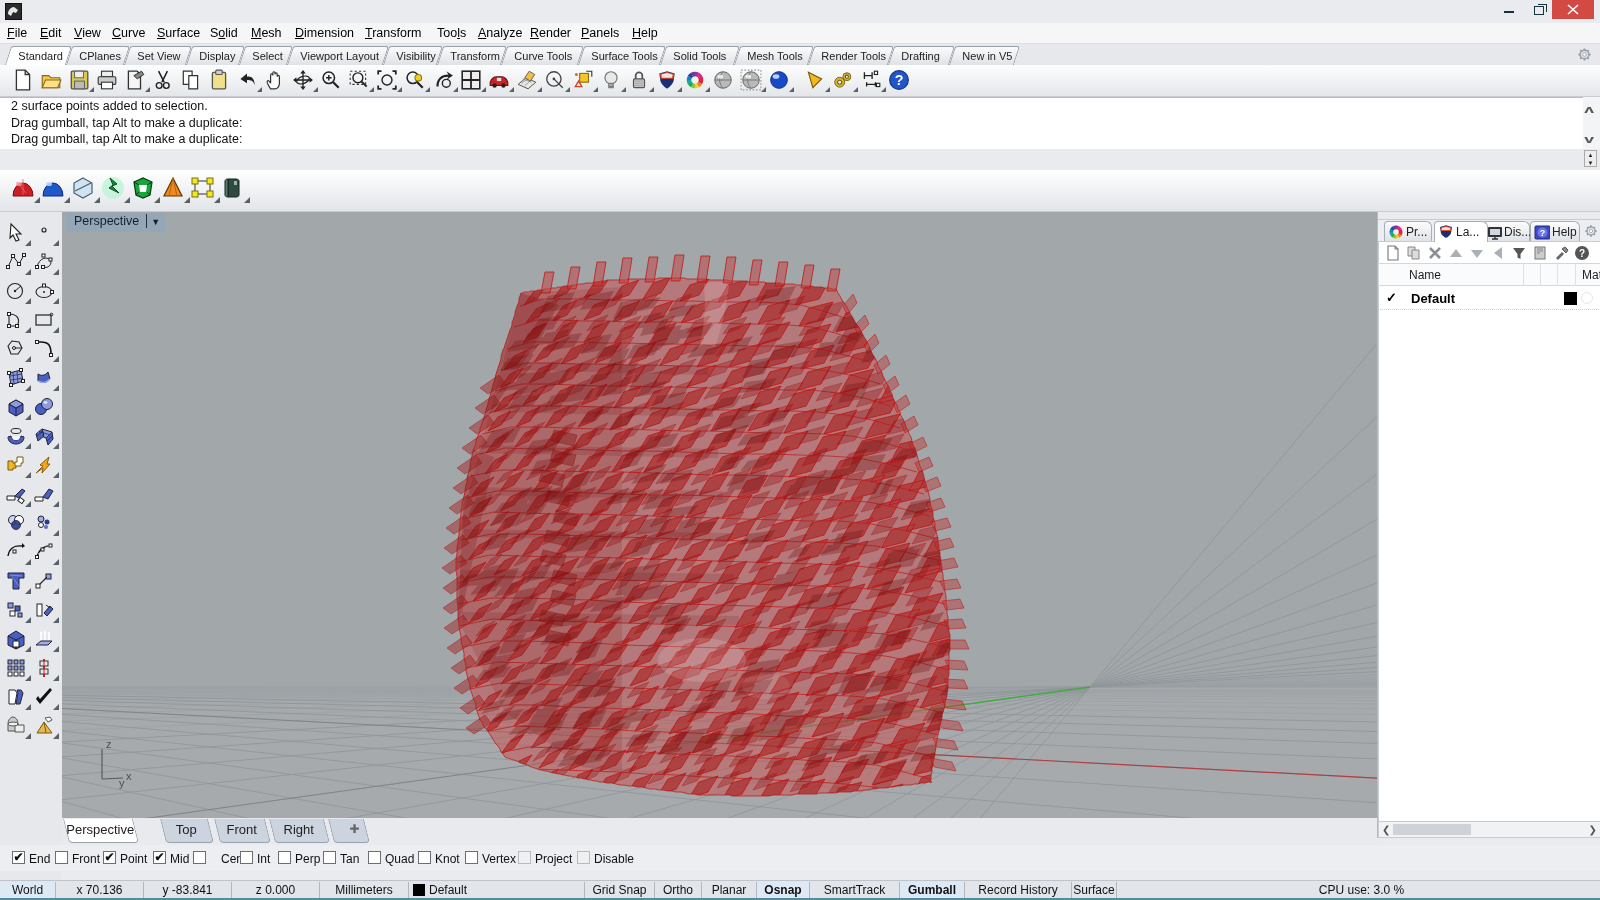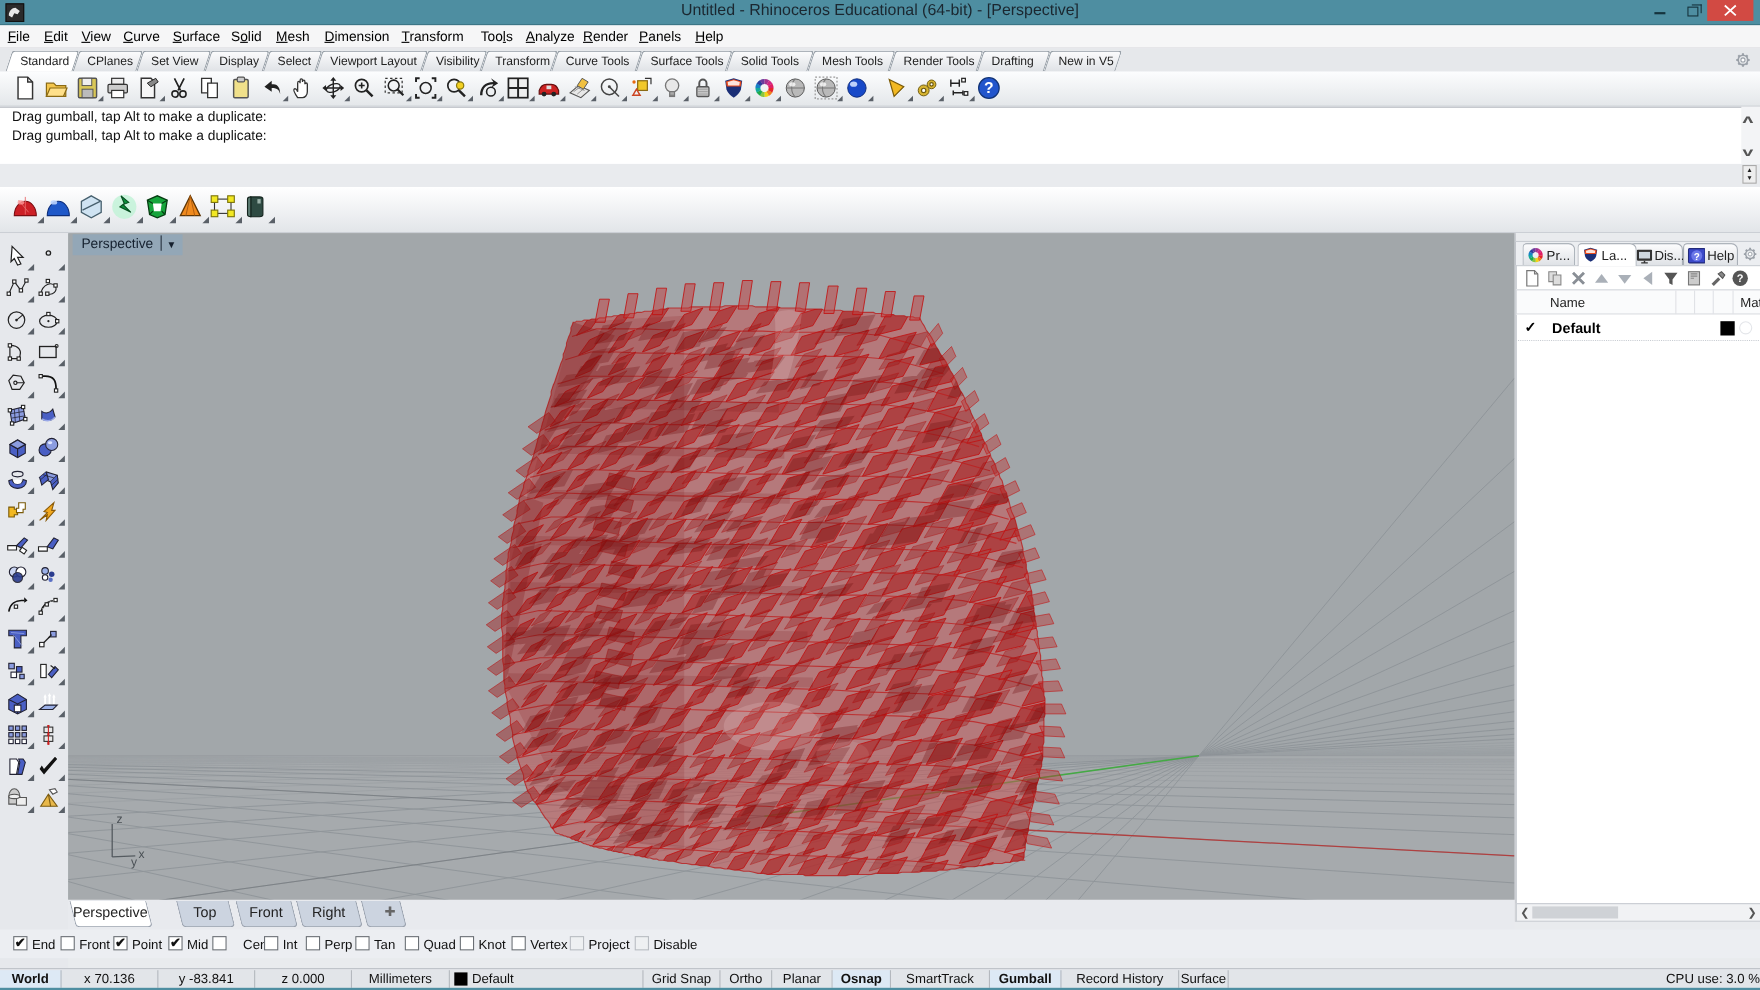--- a/index.html
+++ b/index.html
@@ -57,23 +57,20 @@
 .sc { position:absolute; top:1px; height:16px; line-height:16px; text-align:center; border-right:1px solid #b4b8be; }
 #btmteal { left:0; top:898px; width:1600px; height:2px; background:#4e8ea1; }
 
 .rptab { position:absolute; top:9px; height:20px; background:linear-gradient(#fcfcfd,#dfe2e6); border:1px solid #a8aeb6; border-bottom:none; border-radius:4px 6px 0 0; font-size:12px; color:#222; }
 .rptab svg { position:absolute; left:3px; top:2px; }
 .rptab span { position:absolute; left:21px; top:3px; }
 .rptab-active { background:#fff; height:21px; z-index:2; }
 </style></head><body>
 <div id="root">
 
-<div id="titlebar" class="abs">
-      <div id="title">Untitled - Rhinoceros Educational (64-bit) - [Perspective]</div>
-    </div>
 <div id="rhicon" class="abs"><svg width="15" height="15" viewBox="0 0 15 15">
         <path d="M2 10c0-4 3-7 6-7l4 3-2 3-3-1-2 4z" fill="#e8e8e8"></path>
       </svg></div>
 <div id="minb" class="abs"></div>
 <div id="maxb2" class="abs"></div>
     <div id="maxb" class="abs"></div>
 <div id="closeb" class="abs"><svg width="42" height="19" viewBox="0 0 42 19">
         <path d="M16 5l10 9M26 5l-10 9" stroke="#fff" stroke-width="1.6"></path>
       </svg></div>
 
@@ -309,20 +306,21 @@
           <rect x="15" y="13" width="3" height="3" fill="#fff" stroke="#222"></rect>
         </svg><i class="dd"></i></div>
       <div class="tbi" style="left:888px"><svg width="22" height="22" viewBox="0 0 20 20">
           <circle cx="10" cy="10" r="8.5" fill="#2255cc" stroke="#113377"></circle>
           <text x="10" y="14.5" text-anchor="middle" font-size="13" font-family="Liberation Sans" font-weight="bold" fill="#fff">?</text>
         </svg></div>
     </div>
 
 <div class="abs" style="left:3px;top:99px;width:1px;height:48px;border-left:1px solid #c8ccd2;border-right:1px solid #c8ccd2"></div>
     <div id="cmdhist" class="abs">
+      <div>2 surface points added to selection.</div>
       <div>Drag gumball, tap Alt to make a duplicate:</div>
       <div>Drag gumball, tap Alt to make a duplicate:</div>
     </div>
 <div id="histsb" class="abs">
       <span class="chev" style="top:6px">ʌ</span>
       <span class="chev" style="top:36px">v</span>
     </div>
 <div id="spin" class="abs">▲<br>▼</div>
 <div id="toolbar2" class="abs">
       <div class="tb2i" style="left:10px"><svg width="26" height="26" viewBox="0 0 26 26">
@@ -833,29 +831,29 @@
       <span class="cb" style="left:418px"></span>
       <span class="cblab" style="left:435px">Knot</span>
       <span class="cb" style="left:465px"></span>
       <span class="cblab" style="left:482px">Vertex</span>
       <span class="cb g" style="left:518px"></span>
       <span class="cblab" style="left:535px">Project</span>
       <span class="cb g" style="left:577px"></span>
       <span class="cblab" style="left:594px">Disable</span>
     </div>
 <div id="statusbar" class="abs">
-      <span class="sc" style="left:0;width:56px;font-weight:bold;background:#dde9f5">World</span>
+      <span class="sc" style="left:0;width:56px;font-weight:normal;background:#dde9f5">World</span>
       <span class="sc" style="left:56px;width:88px">x 70.136</span>
       <span class="sc" style="left:144px;width:88px">y -83.841</span>
       <span class="sc" style="left:232px;width:88px">z 0.000</span>
       <span class="sc" style="left:320px;width:89px">Millimeters</span>
       <span class="sc" style="left:409px;width:176px;text-align:left"><i style="display:inline-block;width:12px;height:12px;background:#000;vertical-align:-2px;margin:0 4px 0 4px"></i>Default</span>
       <span class="sc" style="left:585px;width:70px">Grid Snap</span>
       <span class="sc" style="left:655px;width:47px">Ortho</span>
       <span class="sc" style="left:702px;width:55px">Planar</span>
       <span class="sc" style="left:757px;width:53px;font-weight:bold;background:#dde9f5">Osnap</span>
       <span class="sc" style="left:810px;width:90px">SmartTrack</span>
       <span class="sc" style="left:900px;width:65px;font-weight:bold;background:#dde9f5">Gumball</span>
       <span class="sc" style="left:965px;width:107px">Record History</span>
       <span class="sc" style="left:1072px;width:45px">Surface</span>
-      <span class="sc" style="left:1117px;width:483px;text-align:right;padding-left:6px;border-right:none">CPU use: 3.0 %</span>
+      <span class="sc" style="left:1117px;width:483px;text-align:center;padding-left:6px;border-right:none">CPU use: 3.0 %</span>
     </div>
 <div id="btmteal" class="abs"></div>
 </div>
 </body></html>

